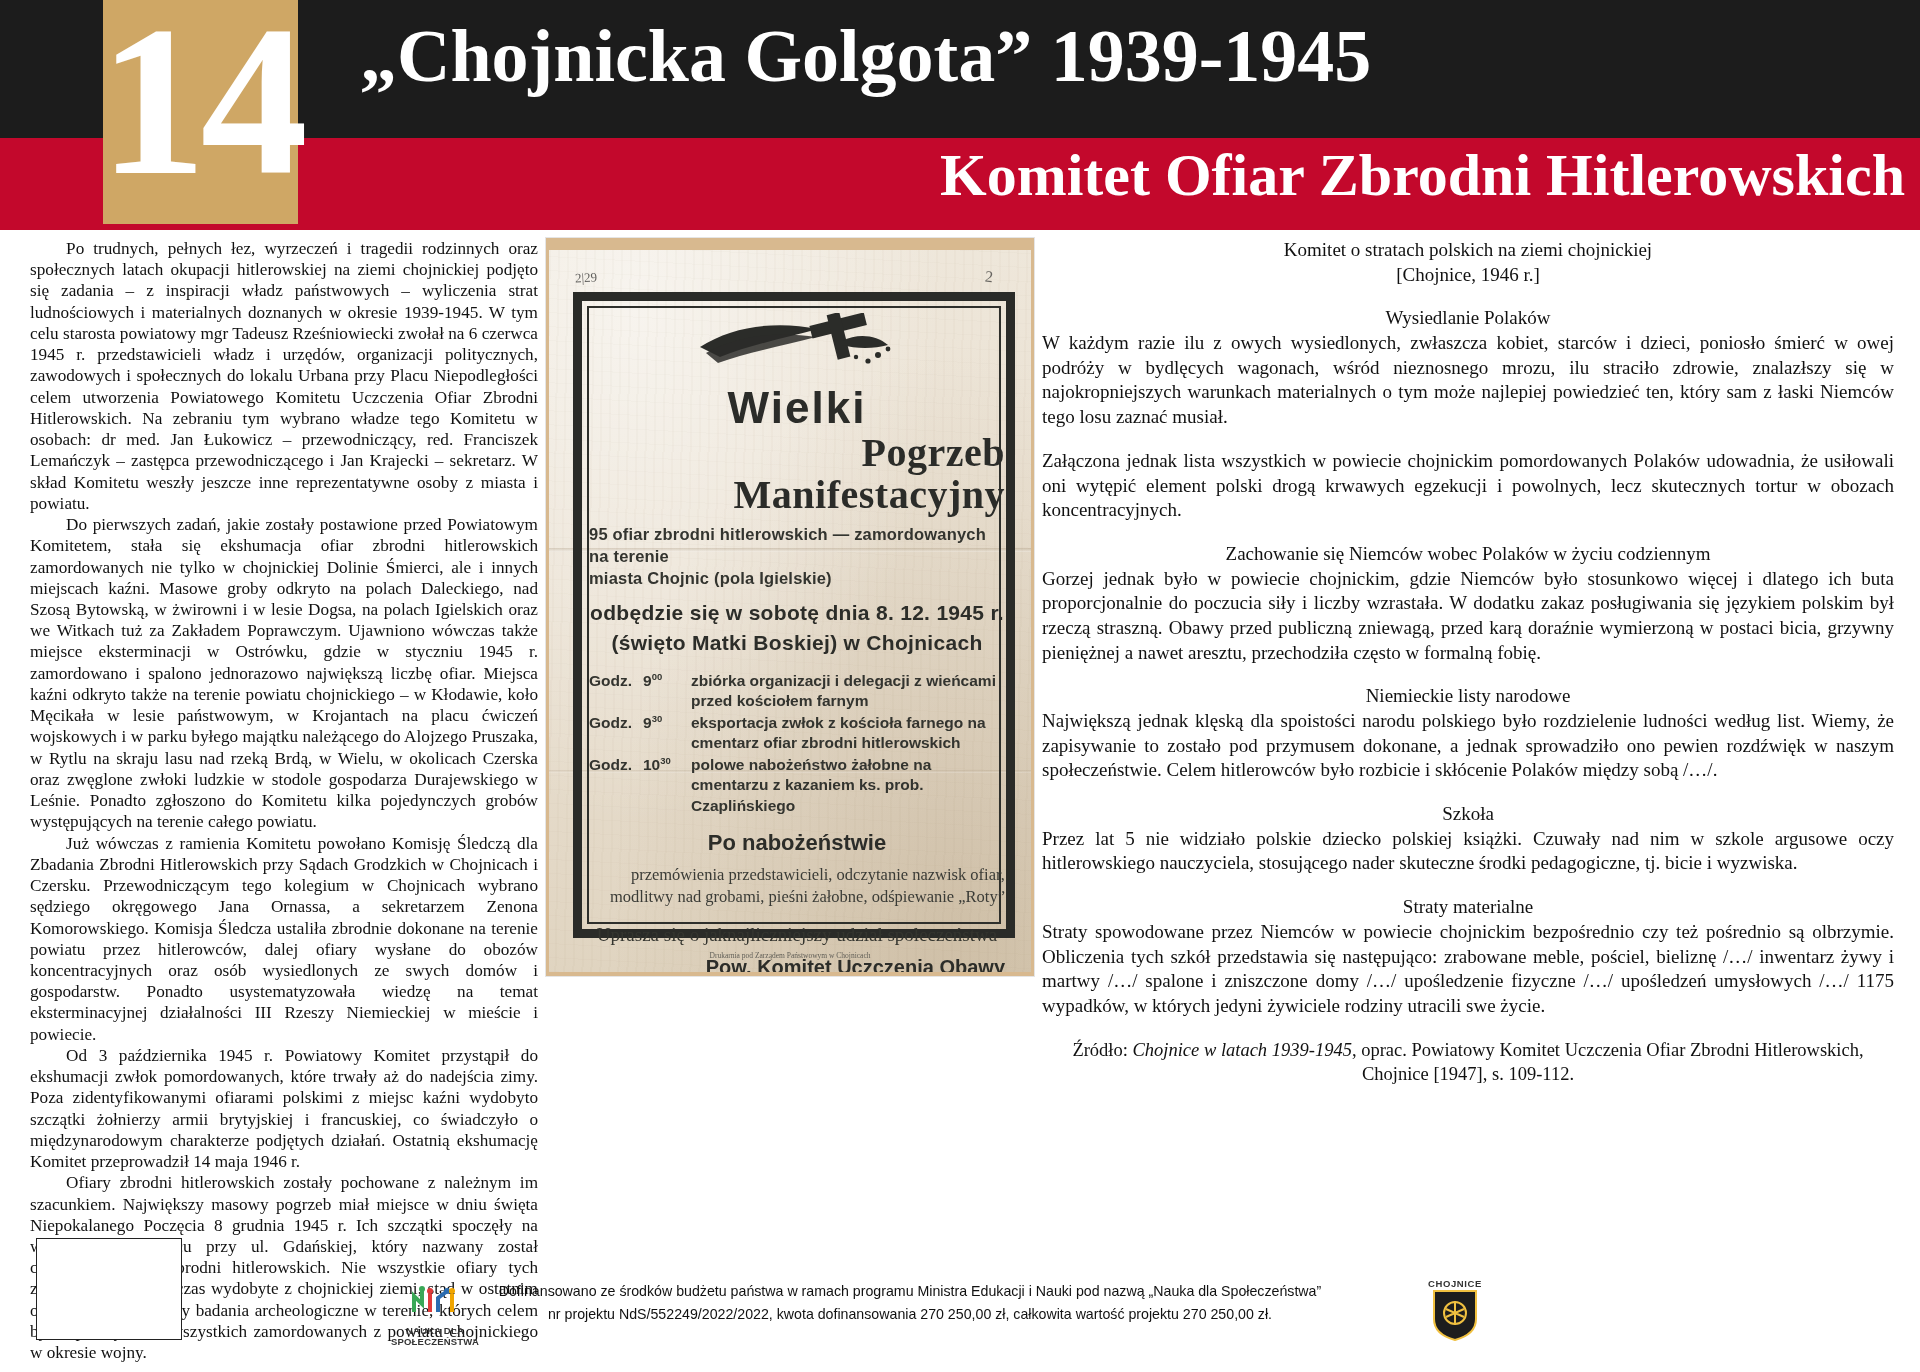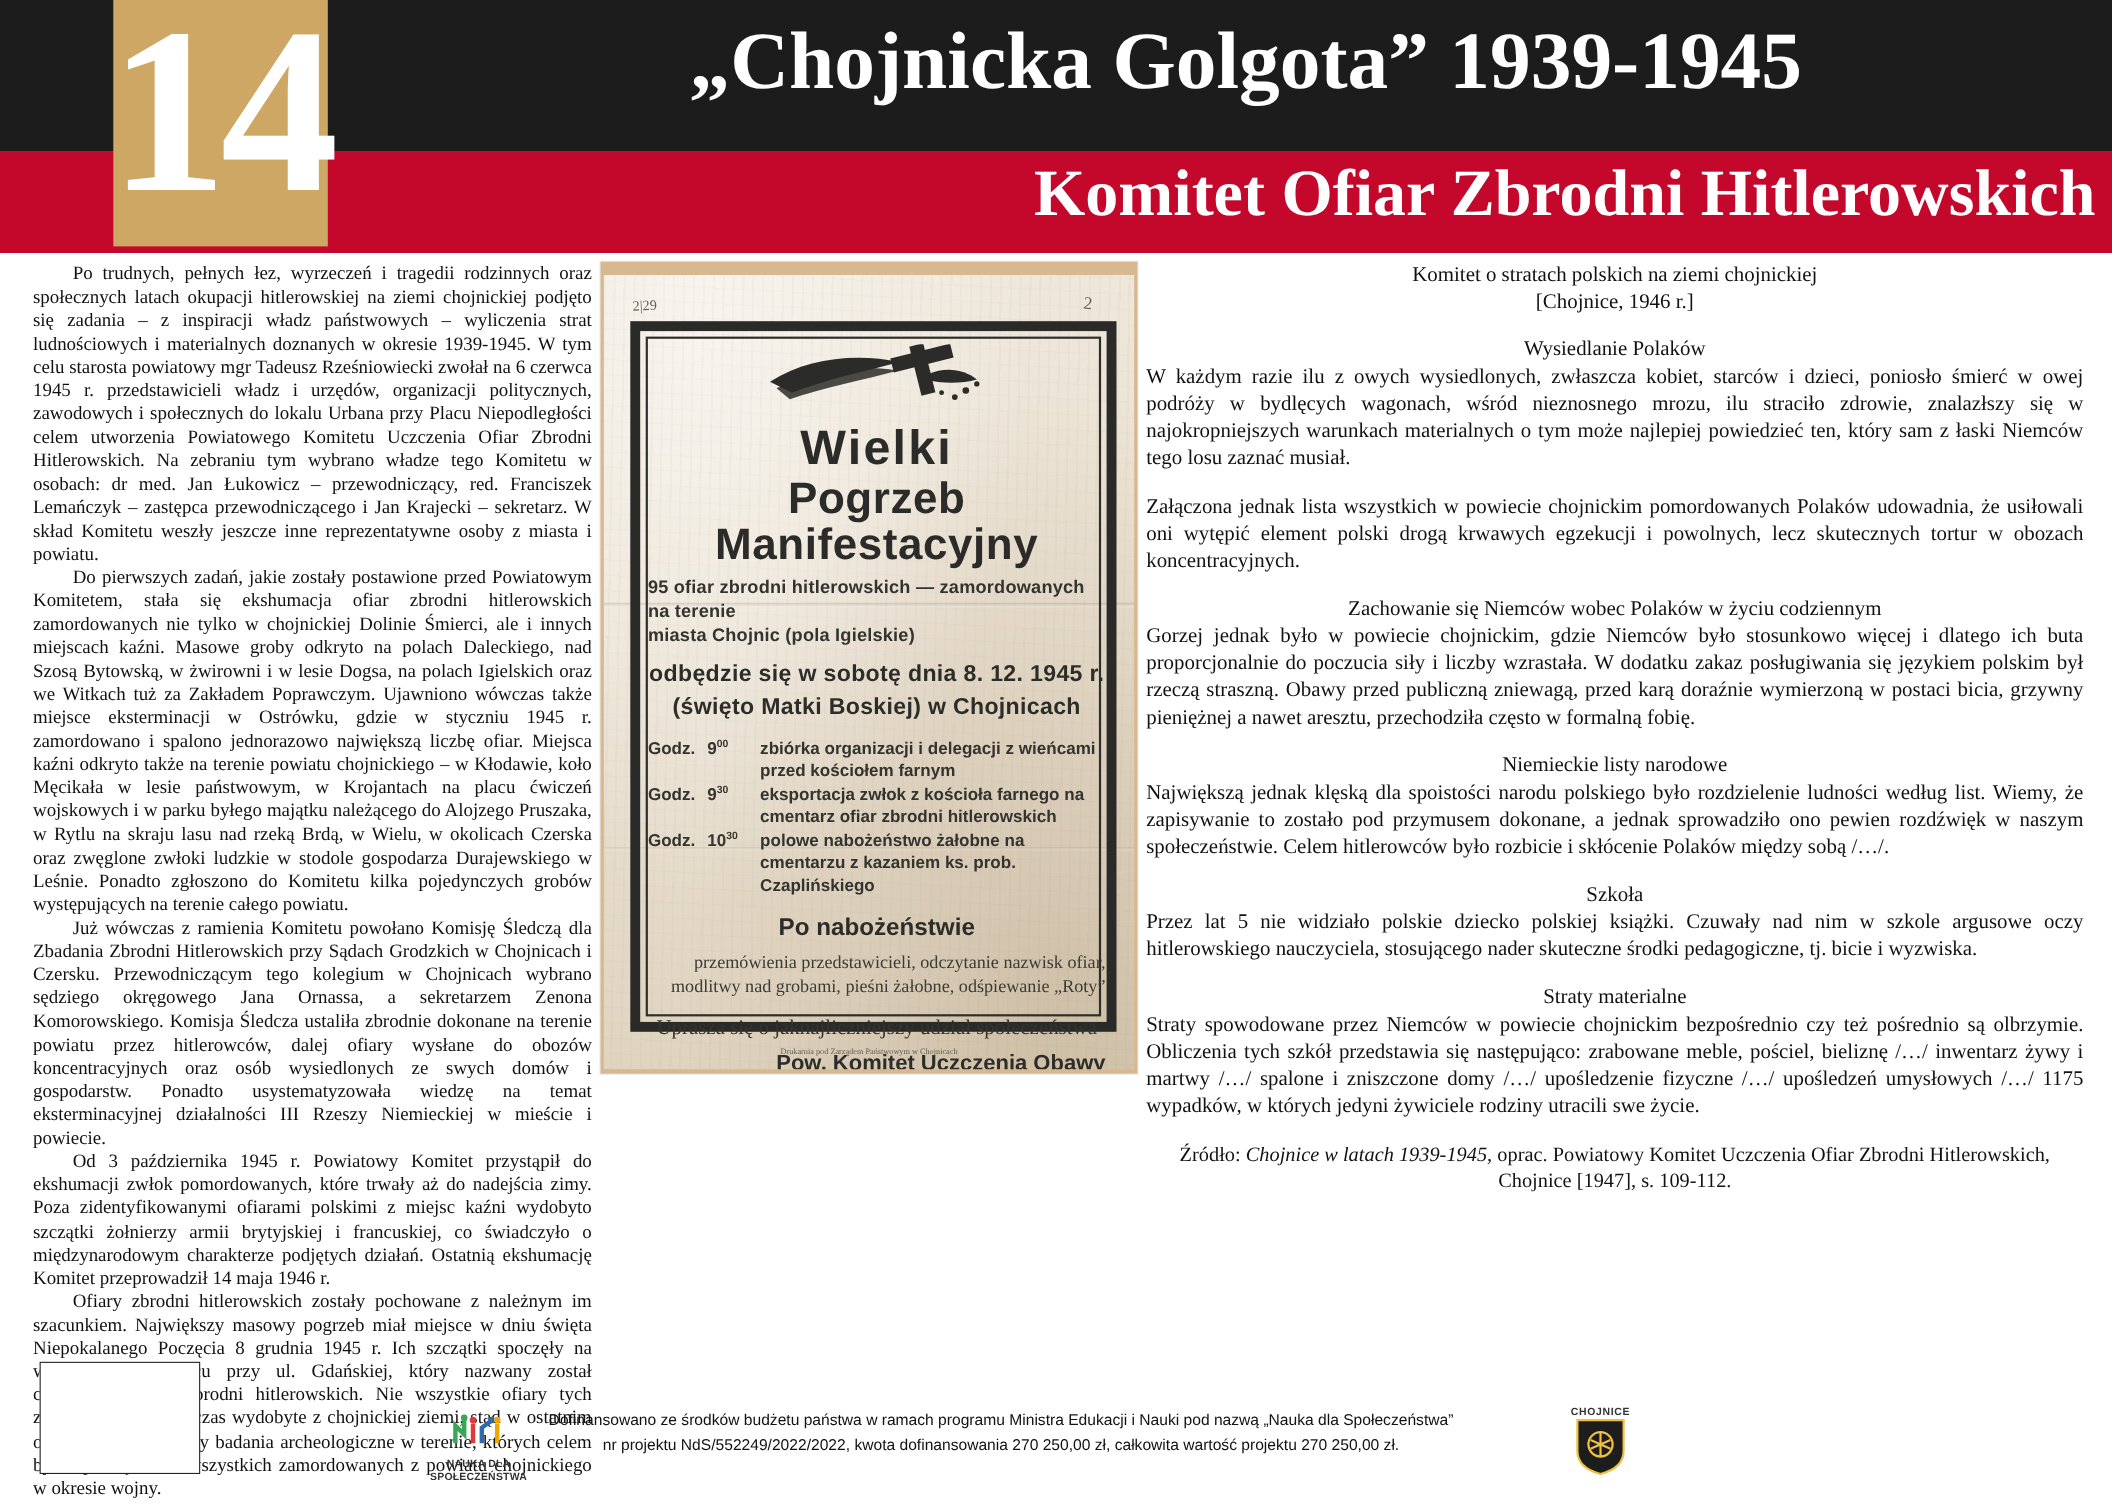--- a/index.html
+++ b/index.html
@@ -7,21 +7,21 @@
   .panel{position:relative;width:1920px;height:1372px;background:#fff;}
 
   
   .header{position:relative;width:1920px;height:230px;overflow:hidden;}
   .hdr-black{position:absolute;left:0;top:0;width:1920px;height:138px;background:#1c1c1c;}
   .hdr-red{position:absolute;left:0;top:138px;width:1920px;height:92px;background:#c3082c;}
   .hdr-gold{position:absolute;left:103px;top:0;width:195px;height:224px;background:#cfa košice;}
   .hdr-gold{background:#cfa765;}
   .hdr-num{position:absolute;left:103px;top:0;width:195px;height:200px;display:flex;align-items:center;justify-content:center;
            font-family:"Liberation Serif",serif;font-weight:bold;font-size:215px;line-height:1;color:#ffffff;letter-spacing:-6px;border-radius:32px;}
-  .hdr-title{position:absolute;left:360px;top:16px;width:1545px;text-align:center;
+  .hdr-title{position:absolute;left:360px;top:16px;width:1545px;text-align:left;
              font-family:"Liberation Serif",serif;font-weight:bold;font-size:74px;line-height:1.1;color:#ffffff;white-space:nowrap;}
   .hdr-sub{position:absolute;left:360px;top:142px;width:1545px;text-align:right;
            font-family:"Liberation Serif",serif;font-weight:bold;font-size:60px;line-height:1.1;color:#ffffff;white-space:nowrap;}
 
   
   .content{position:absolute;left:0;top:238px;width:1920px;height:1000px;}
   .col-left{position:absolute;left:30px;top:0;width:508px;}
   .col-mid{position:absolute;left:546px;top:0;width:488px;}
   .col-right{position:absolute;left:1042px;top:0;width:852px;}
 
@@ -53,21 +53,21 @@
 
   .pframe-outer{position:absolute;left:24px;top:42px;right:16px;bottom:34px;border:9px solid #2a2b28;}
   .pframe-inner{position:absolute;inset:5px;border:2px solid #2e2f2b;}
   .pinner{position:absolute;left:40px;top:56px;right:26px;bottom:44px;}
 
   .p-marks{position:absolute;top:20px;left:26px;font-family:"Liberation Serif",serif;font-size:13px;color:#3b3b39;opacity:.8;transform:rotate(-3deg);}
   .p-marks2{position:absolute;top:18px;right:38px;font-family:"Liberation Serif",serif;font-size:16px;color:#3b3b39;opacity:.75;transform:rotate(6deg);}
 
   .p-emblem{position:relative;height:72px;margin:4px 0 4px 0;display:flex;align-items:center;justify-content:center;}
   .p-title1{font-family:"Liberation Sans",sans-serif;font-weight:bold;font-size:44px;line-height:1;color:#2b2c29;text-align:center;letter-spacing:2px;margin:2px 0 0 0;}
-  .p-title2{font-family:Liberation Sans, sans-serif;font-weight:bold;font-size:40px;line-height:1.05;color:#2b2c29;text-align:center;letter-spacing:.5px;margin:2px 0 8px 0;}
+  .p-title2{font-family:Liberation Serif, serif;font-weight:bold;font-size:40px;line-height:1.05;color:#2b2c29;text-align:right;letter-spacing:.5px;margin:2px 0 8px 0;}
   .p-l1{font-family:"Liberation Sans",sans-serif;font-weight:bold;font-size:16.5px;line-height:1.32;color:#33342f;margin:0;letter-spacing:.2px;}
   .p-l2{font-family:"Liberation Sans",sans-serif;font-weight:bold;font-size:21px;line-height:1.32;color:#2c2d29;text-align:center;margin:10px 0 0 0;letter-spacing:.3px;}
   .p-sched{margin:14px 0 0 0;}
   .p-srow{display:flex;gap:8px;font-family:"Liberation Sans",sans-serif;font-weight:bold;font-size:15.5px;line-height:1.3;color:#33342f;margin-bottom:2px;}
   .p-sgodz{width:46px;flex:none;}
   .p-stime{width:40px;flex:none;}
   .p-stime sup{font-size:9.5px;}
   .p-sdesc{flex:1;}
   .p-after{font-family:"Liberation Sans",sans-serif;font-weight:bold;font-size:22px;color:#2c2d29;text-align:center;margin:14px 0 8px 0;}
   .p-serif{font-family:"Liberation Serif",serif;font-size:16.5px;line-height:1.34;color:#3a3b36;text-align:right;margin:0;}

